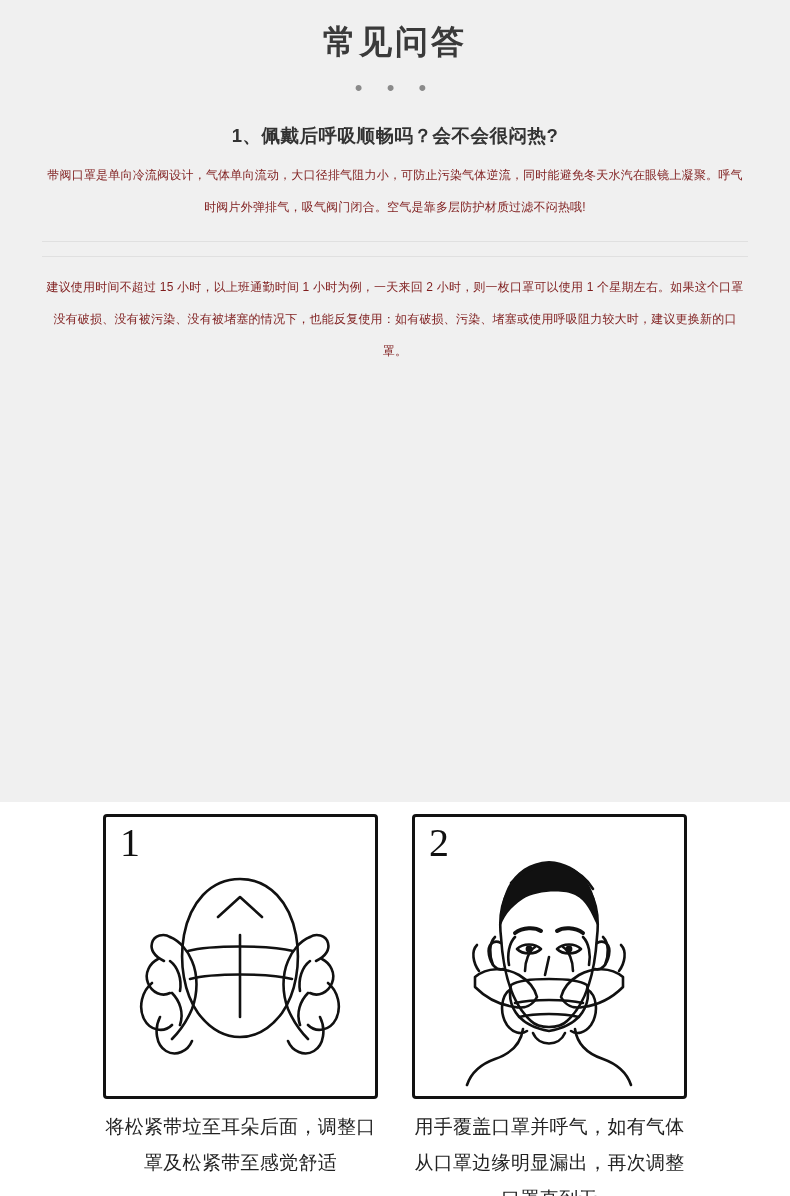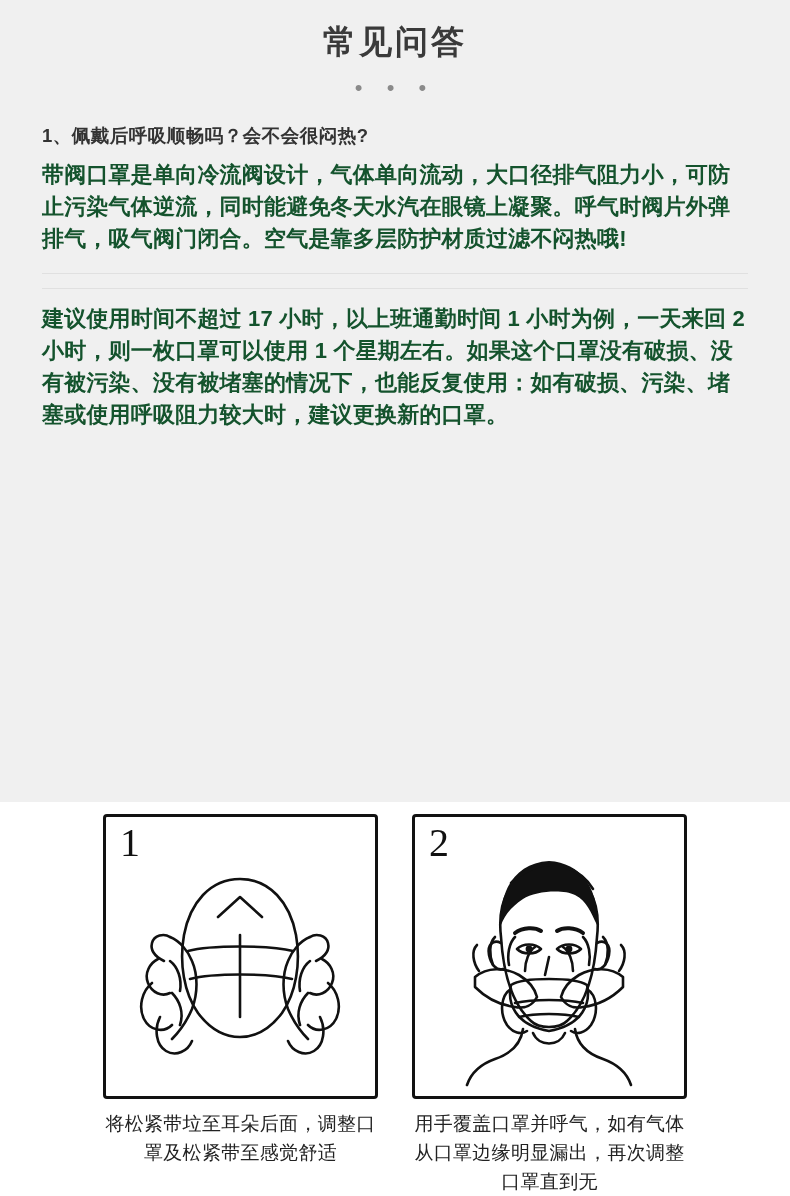--- a/index.html
+++ b/index.html
@@ -36,35 +36,35 @@
   .dots {
     text-align: center;
     color: #8a8a8a;
     font-size: 22px;
     letter-spacing: 9px;
     padding-bottom: 20px;
     line-height: 30px;
   }
   .qa-block {
     padding-bottom: 6px;
+    text-align: center;
   }
   .q {
     font-size: 18.5px;
     font-weight: bold;
     color: #333333;
     letter-spacing: 0.5px;
     margin-bottom: 10px;
     line-height: 26px;
   }
   .a {
-    font-size: 22px;
-    color: #14532d;
+    font-size: 12px;
+    color: #7f1d1d;
     line-height: 32px;
     letter-spacing: 0.2px;
-    font-weight: bold;
   }
   .a-indent {
     padding-left: 26px;
   }
   .divider {
     height: 1px;
     background: #e0e0e0;
     margin: 12px 0 14px 0;
   }
   .spacer-lg {
@@ -103,21 +103,21 @@
     top: 4px;
     font-family: "Liberation Serif", serif;
     font-size: 40px;
     color: #111;
     line-height: 44px;
   }
   .step-caption {
     margin-top: 10px;
     font-size: 19px;
     color: #222;
-    line-height: 29px;
+    line-height: 36px;
     text-align: center;
     letter-spacing: 0.3px;
   }
   svg {
     display: block;
   }
 </style>
 </head>
 <body>
 
@@ -130,21 +130,21 @@
 
     <div class="qa-block">
       <div class="q">1、佩戴后呼吸顺畅吗？会不会很闷热?</div>
       <div class="a">带阀口罩是单向冷流阀设计，气体单向流动，大口径排气阻力小，可防止污染气体逆流，同时能避免冬天水汽在眼镜上凝聚。呼气时阀片外弹排气，吸气阀门闭合。空气是靠多层防护材质过滤不闷热哦!</div>
     </div>
     <div class="divider"></div>
 
     <div class="divider"></div>
 
     <div class="qa-block">
-      <div class="a">建议使用时间不超过 17 小时，以上班通勤时间 1 小时为例，一天来回 2 小时，则一枚口罩可以使用 1 个星期左右。如果这个口罩没有破损、没有被污染、没有被堵塞的情况下，也能反复使用：如有破损、污染、堵塞或使用呼吸阻力较大时，建议更换新的口罩。</div>
+      <div class="a">建议使用时间不超过 15 小时，以上班通勤时间 1 小时为例，一天来回 2 小时，则一枚口罩可以使用 1 个星期左右。如果这个口罩没有破损、没有被污染、没有被堵塞的情况下，也能反复使用：如有破损、污染、堵塞或使用呼吸阻力较大时，建议更换新的口罩。</div>
     </div>
 
     <div class="spacer-lg"></div>
 
     <div class="qa-block">
     </div>
 
   </div>
 
   <div class="steps">

